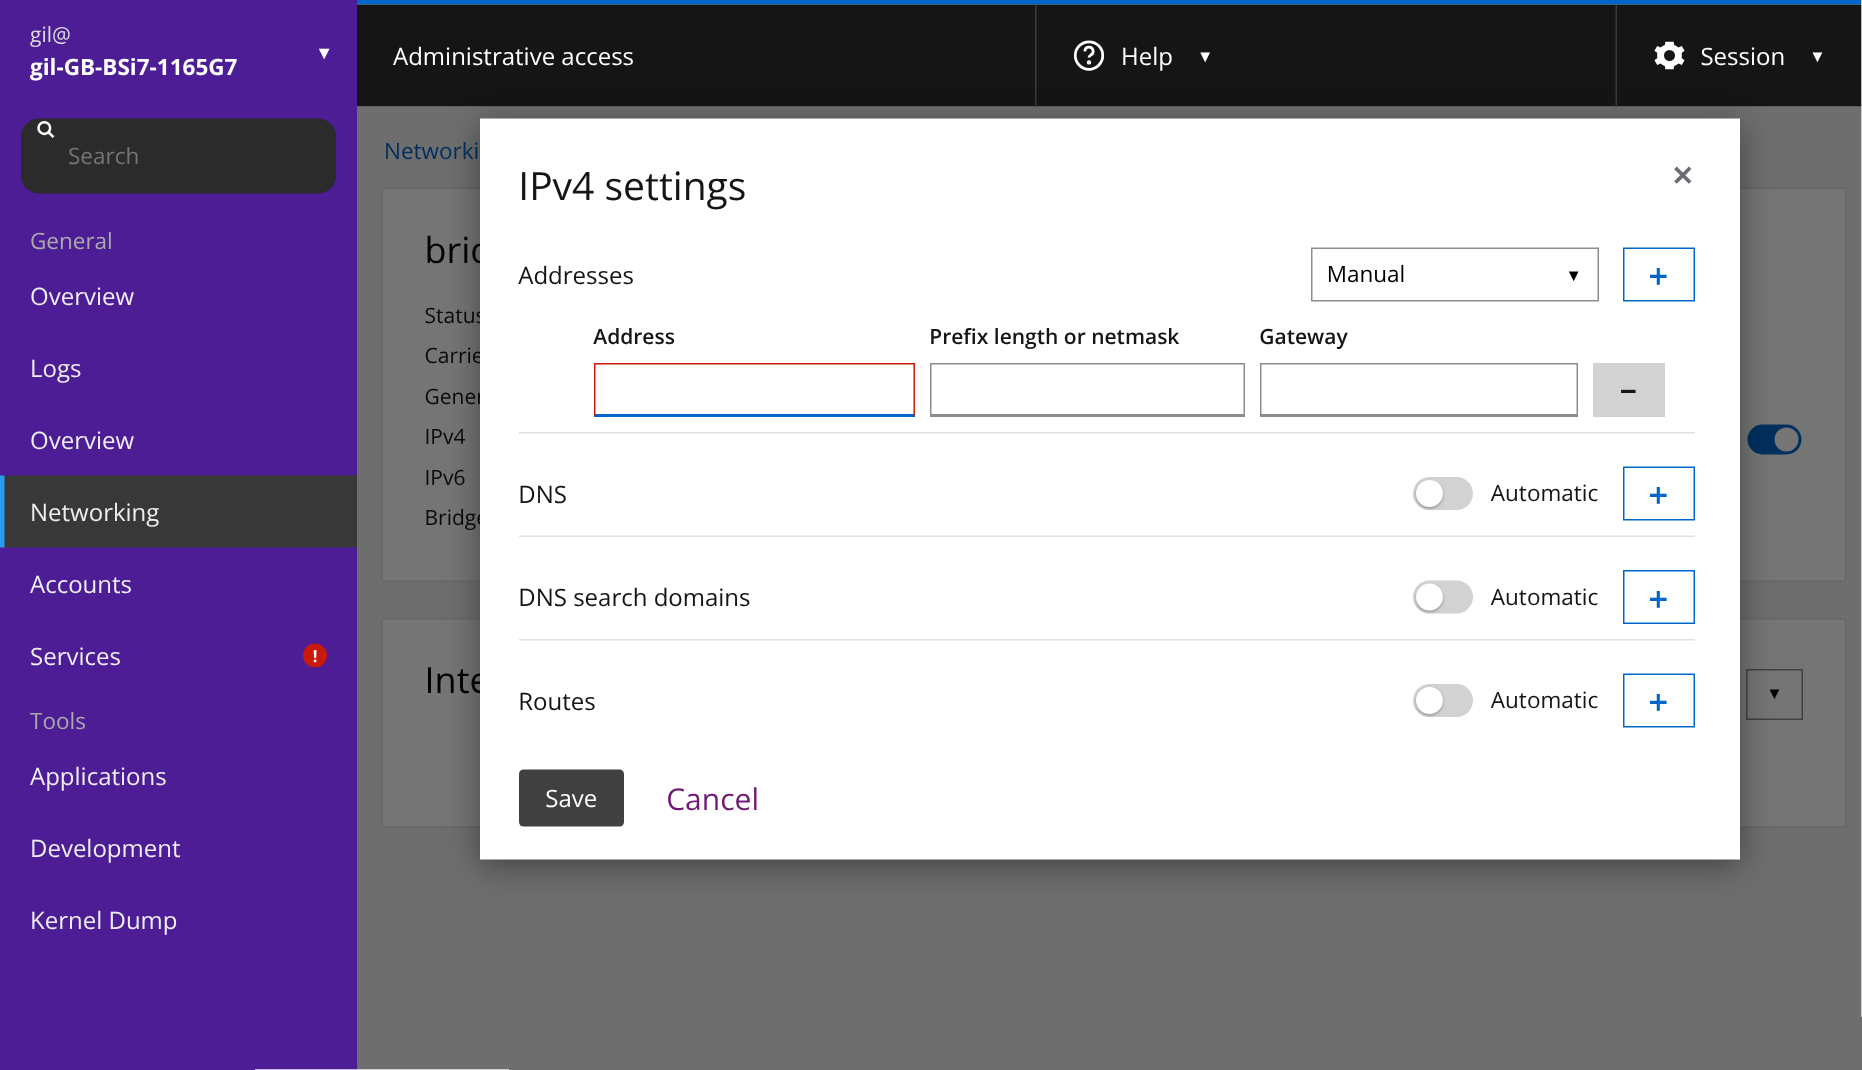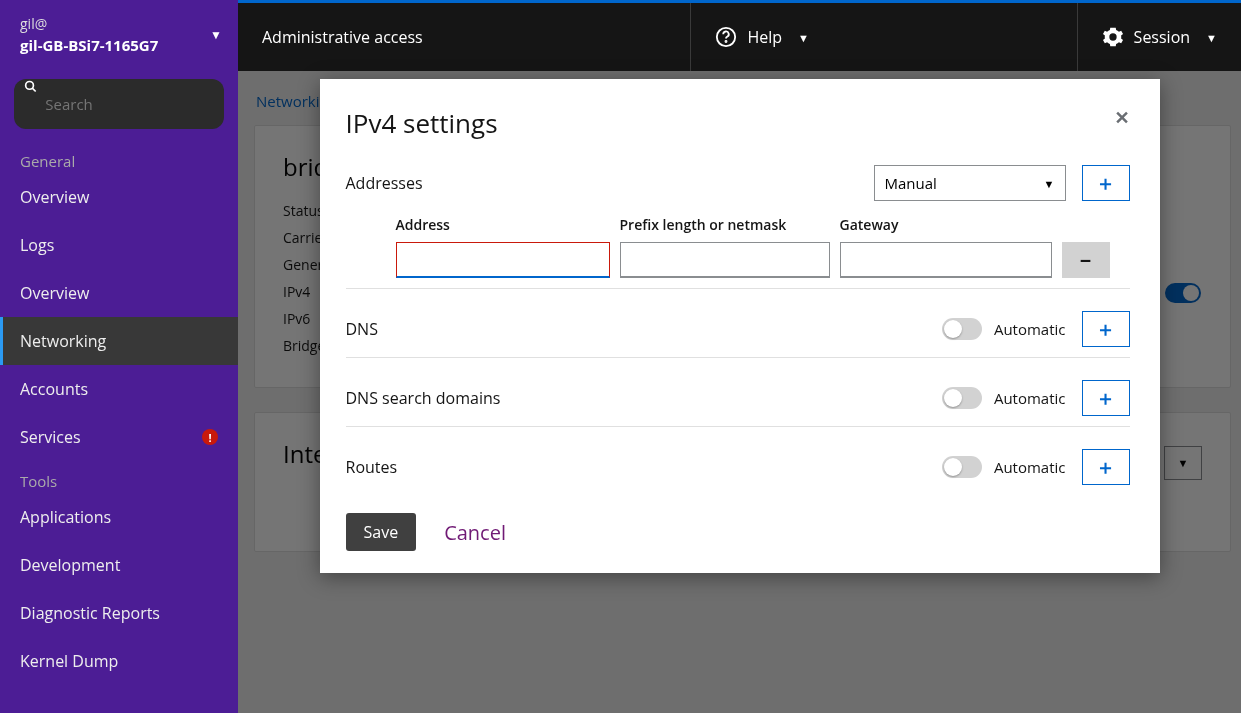--- a/index.html
+++ b/index.html
@@ -120,23 +120,20 @@
   </div>
 
   <div class="nav-section">Tools</div>
   <div class="nav-item">
       <span>Applications</span>
     </div>
   <div class="nav-item">
       <span>Development</span>
     </div>
   <div class="nav-item">
-      <span>Diagnostic Reports</span>
-    </div>
-  <div class="nav-item">
       <span>Kernel Dump</span>
     </div>
 </div>
 
 <div class="main">
   <div class="topbar-blue"></div>
   <div class="topbar">
     <div class="topbar-item first">
       <span>Administrative access</span>
     </div>

